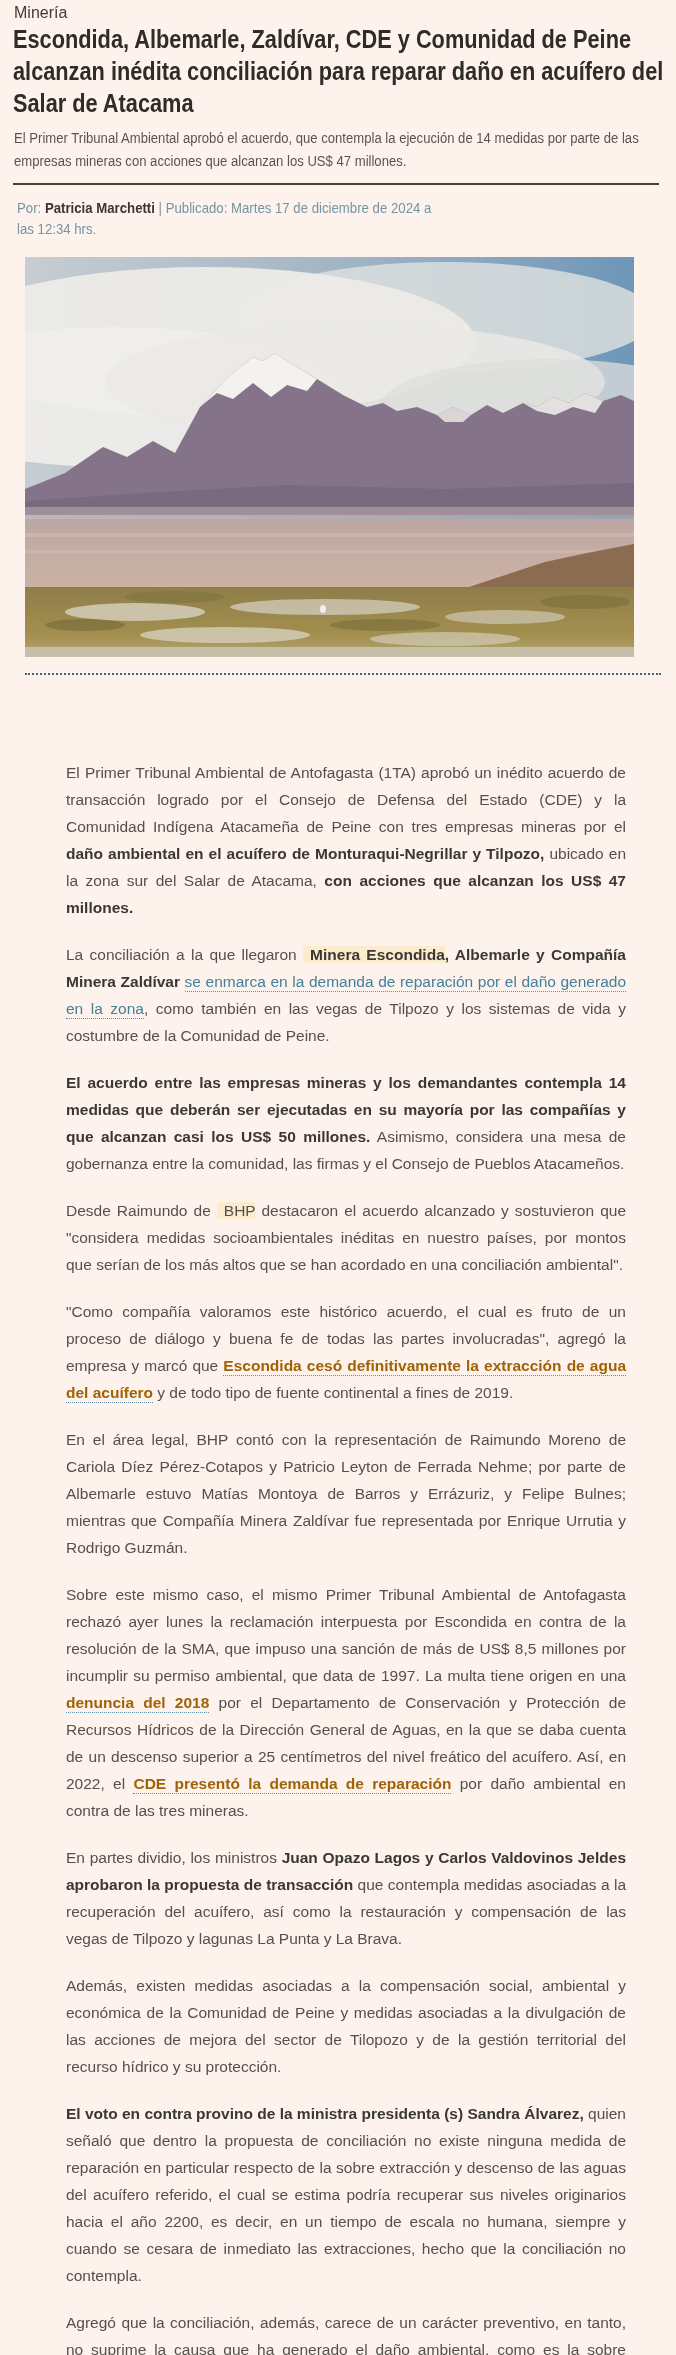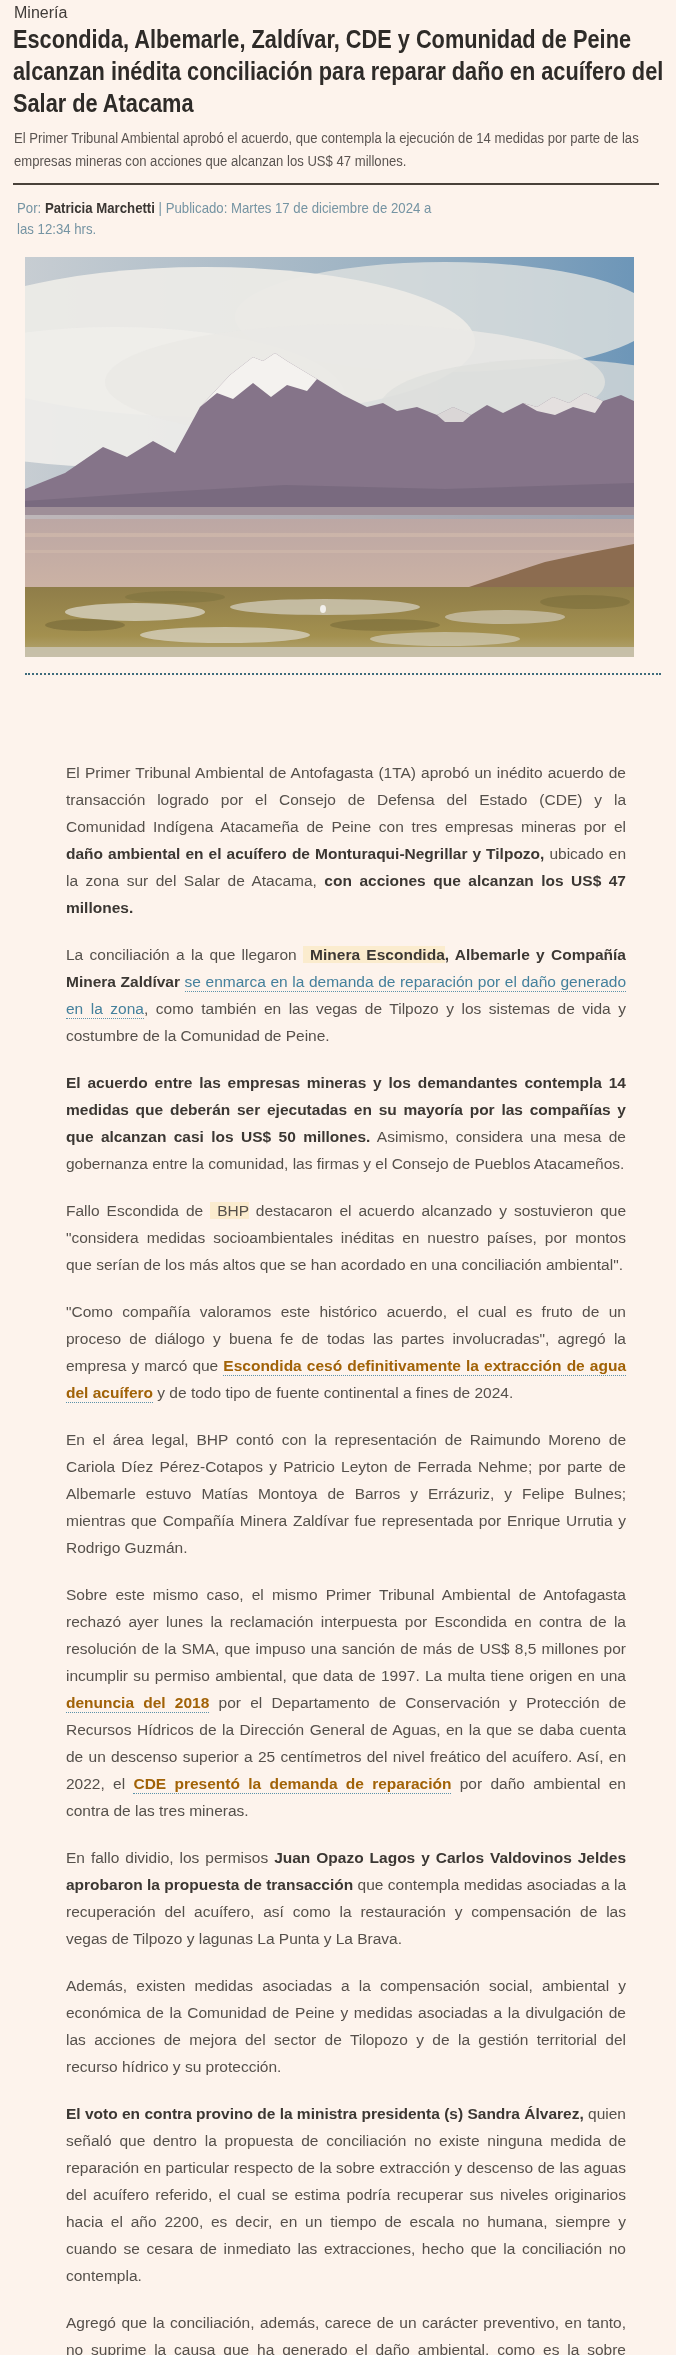--- a/index.html
+++ b/index.html
@@ -171,23 +171,23 @@
     <rect y="390" width="609" height="10" fill="#c9c2ae" opacity="0.9"></rect>
     <ellipse cx="298" cy="352" rx="3" ry="4" fill="#f2f0ec"></ellipse>
   </svg>
 
   <hr class="photo-rule">
 
   <div class="article" id="article-body">
       <p><span class="seg">El Primer Tribunal Ambiental de Antofagasta (1TA) aprobó un inédito acuerdo de transacción logrado por el Consejo de Defensa del Estado (CDE) y la Comunidad Indígena Atacameña de Peine con tres empresas mineras por el </span><span class="seg seg-bold">daño ambiental en el acuífero de Monturaqui-Negrillar y Tilpozo,</span><span class="seg"> ubicado en la zona sur del Salar de Atacama, </span><span class="seg seg-bold">con acciones que alcanzan los US$ 47 millones.</span></p>
       <p><span class="seg">La conciliación a la que llegaron </span><span class="seg seg-hl seg-bold">Minera Escondida</span><span class="seg seg-bold">, Albemarle y Compañía Minera Zaldívar </span><span class="seg seg-link">se enmarca en la demanda de reparación por el daño generado en la zona</span><span class="seg">, como también en las vegas de Tilpozo y los sistemas de vida y costumbre de la Comunidad de Peine.</span></p>
       <p><span class="seg seg-bold">El acuerdo entre las empresas mineras y los demandantes contempla 14 medidas que deberán ser ejecutadas en su mayoría por las compañías y que alcanzan casi los US$ 50 millones.</span><span class="seg"> Asimismo, considera una mesa de gobernanza entre la comunidad, las firmas y el Consejo de Pueblos Atacameños.</span></p>
-      <p><span class="seg">Fallo Escondida de </span><span class="seg seg-hl">BHP</span><span class="seg"> destacaron el acuerdo alcanzado y sostuvieron que "considera medidas socioambientales inéditas en nuestro países, por montos que serían de los más altos que se han acordado en una conciliación ambiental".</span></p>
-      <p><span class="seg">"Como compañía valoramos este histórico acuerdo, el cual es fruto de un proceso de diálogo y buena fe de todas las partes involucradas", agregó la empresa y marcó que </span><span class="seg seg-link seg-bold">Escondida cesó definitivamente la extracción de agua del acuífero</span><span class="seg"> y de todo tipo de fuente continental a fines de 2024.</span></p>
+      <p><span class="seg">Desde Raimundo de </span><span class="seg seg-hl">BHP</span><span class="seg"> destacaron el acuerdo alcanzado y sostuvieron que "considera medidas socioambientales inéditas en nuestro países, por montos que serían de los más altos que se han acordado en una conciliación ambiental".</span></p>
+      <p><span class="seg">"Como compañía valoramos este histórico acuerdo, el cual es fruto de un proceso de diálogo y buena fe de todas las partes involucradas", agregó la empresa y marcó que </span><span class="seg seg-link seg-bold">Escondida cesó definitivamente la extracción de agua del acuífero</span><span class="seg"> y de todo tipo de fuente continental a fines de 2019.</span></p>
       <p><span class="seg">En el área legal, BHP contó con la representación de Raimundo Moreno de Cariola Díez Pérez-Cotapos y Patricio Leyton de Ferrada Nehme; por parte de Albemarle estuvo Matías Montoya de Barros y Errázuriz, y Felipe Bulnes; mientras que Compañía Minera Zaldívar fue representada por Enrique Urrutia y Rodrigo Guzmán.</span></p>
       <p><span class="seg">Sobre este mismo caso, el mismo Primer Tribunal Ambiental de Antofagasta rechazó ayer lunes la reclamación interpuesta por Escondida en contra de la resolución de la SMA, que impuso una sanción de más de US$ 8,5 millones por incumplir su permiso ambiental, que data de 1997. La multa tiene origen en una </span><span class="seg seg-link seg-bold">denuncia del 2018</span><span class="seg"> por el Departamento de Conservación y Protección de Recursos Hídricos de la Dirección General de Aguas, en la que se daba cuenta de un descenso superior a 25 centímetros del nivel freático del acuífero. Así, en 2022, el </span><span class="seg seg-link seg-bold">CDE presentó la demanda de reparación</span><span class="seg"> por daño ambiental en contra de las tres mineras.</span></p>
-      <p><span class="seg">En fallo dividio, los permisos </span><span class="seg seg-bold">Juan Opazo Lagos y Carlos Valdovinos Jeldes aprobaron la propuesta de transacción</span><span class="seg"> que contempla medidas asociadas a la recuperación del acuífero, así como la restauración y compensación de las vegas de Tilpozo y lagunas La Punta y La Brava.</span></p>
+      <p><span class="seg">En partes dividio, los ministros </span><span class="seg seg-bold">Juan Opazo Lagos y Carlos Valdovinos Jeldes aprobaron la propuesta de transacción</span><span class="seg"> que contempla medidas asociadas a la recuperación del acuífero, así como la restauración y compensación de las vegas de Tilpozo y lagunas La Punta y La Brava.</span></p>
       <p><span class="seg">Además, existen medidas asociadas a la compensación social, ambiental y económica de la Comunidad de Peine y medidas asociadas a la divulgación de las acciones de mejora del sector de Tilopozo y de la gestión territorial del recurso hídrico y su protección.</span></p>
       <p><span class="seg seg-bold">El voto en contra provino de la ministra presidenta (s) Sandra Álvarez,</span><span class="seg"> quien señaló que dentro la propuesta de conciliación no existe ninguna medida de reparación en particular respecto de la sobre extracción y descenso de las aguas del acuífero referido, el cual se estima podría recuperar sus niveles originarios hacia el año 2200, es decir, en un tiempo de escala no humana, siempre y cuando se cesara de inmediato las extracciones, hecho que la conciliación no contempla.</span></p>
       <p><span class="seg">Agregó que la conciliación, además, carece de un carácter preventivo, en tanto, no suprime la causa que ha generado el daño ambiental, como es la sobre explotación de las aguas, por sobre los márgenes definidos en los respectivos permisos ambientales vigentes.</span></p>
     </div>
 
 </div>
 
 </body></html>

